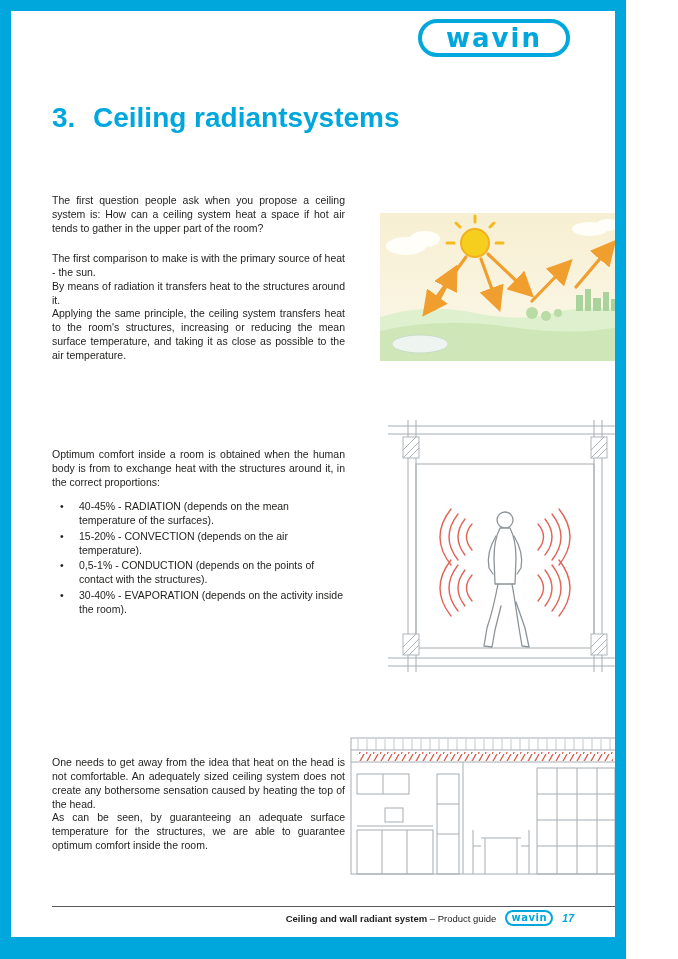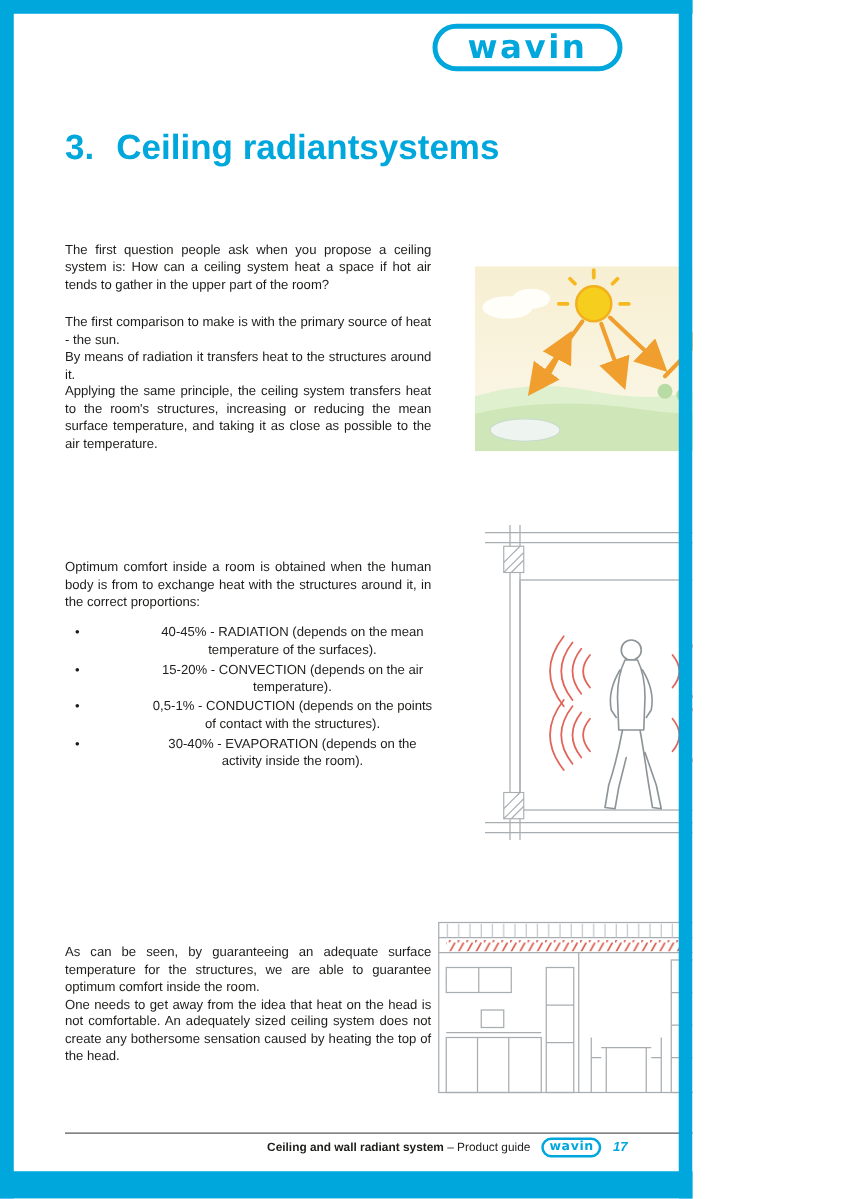--- a/index.html
+++ b/index.html
@@ -1,18 +1,18 @@
 <!DOCTYPE html>
 <html><head>
 <meta charset="utf-8">
 <style>
   * { margin:0; padding:0; box-sizing:border-box; }
   html,body { background:#ffffff; }
   body { font-family:"Liberation Sans", sans-serif; color:#1d1d1b; }
-  .page { position:relative; width:554px; height:959px; background:#ffffff; overflow:hidden; }
+  .page { position:relative; width:626px; height:959px; background:#ffffff; overflow:hidden; }
 
   
   .frame { position:absolute; background:#00a7dd; z-index:5; }
   .frame.top    { left:0; top:0; width:678px; height:11px; }
   .frame.left   { left:0; top:0; width:11px; height:959px; }
   .frame.right  { right:0; top:0; width:11px; height:959px; }
   .frame.bottom { left:0; bottom:0; width:678px; height:22px; }
 
   
   .logo-pill { position:absolute; top:19px; right:56px; width:152px; height:38px;
@@ -31,21 +31,21 @@
   .para { position:absolute; left:52px; width:293px; font-size:10.5px; line-height:1.32;
           text-align:justify; color:#1d1d1b; }
   .p-intro1 { top:194px; }
   .p-intro2 { top:252px; }
   .p-comfort { top:448px; }
   .p-conclusion { top:756px; }
 
   .bullets { position:absolute; left:60px; top:500px; width:288px; list-style:none; }
   .bullet { display:flex; font-size:10.5px; line-height:1.32; margin-bottom:2px; }
   .bullet-marker { width:19px; flex:0 0 19px; }
-  .bullet-text { flex:1; text-align:center;margin-left:41px; }
+  .bullet-text { flex:1; text-align:left; }
 
   
   .illus1 { position:absolute; left:380px; top:213px; width:246px; height:148px; }
   .illus2 { position:absolute; left:388px; top:420px; width:234px; height:252px; }
   .illus3 { position:absolute; left:345px; top:718px; width:280px; height:162px; }
 
   
   .footer-rule { position:absolute; left:52px; top:906px; width:574px; height:1px; background:#5a5a5a; }
   .footer-site { position:absolute; left:52px; top:915px; font-size:9.5px; font-weight:bold;margin-top:44px; }
   .footer-right { position:absolute; right:52px; top:910px; display:flex; align-items:center; gap:9px; }
@@ -203,22 +203,22 @@
       <path d="M164,94 Q182,117 164,140"></path>
       <path d="M171,89 Q193,117 171,145"></path>
       <path d="M150,155 Q161,168 150,181"></path>
       <path d="M157,150 Q171,168 157,186"></path>
       <path d="M164,145 Q182,168 164,191"></path>
       <path d="M171,140 Q193,168 171,196"></path>
     </g>
   </svg>
 
   <div class="para p-conclusion">
+    <div>One needs to get away from the idea that heat on the head is not comfortable. An adequately sized ceiling system does not create any bothersome sensation caused by heating the top of the head.</div>
     <div>As can be seen, by guaranteeing an adequate surface temperature for the structures, we are able to guarantee optimum comfort inside the room.</div>
-    <div>One needs to get away from the idea that heat on the head is not comfortable. An adequately sized ceiling system does not create any bothersome sensation caused by heating the top of the head.</div>
   </div>
 
   <svg class="illus3" viewBox="0 0 280 162">
     <defs>
       <pattern id="redhatch" width="7" height="9" patternUnits="userSpaceOnUse">
         <path d="M0,9 L5,0" stroke="#d9584a" stroke-width="1.3" fill="none"></path>
       </pattern>
       <pattern id="ticks" width="9" height="12" patternUnits="userSpaceOnUse">
         <line x1="4" y1="0" x2="4" y2="12" stroke="#c3c8cb" stroke-width="1"></line>
       </pattern>

